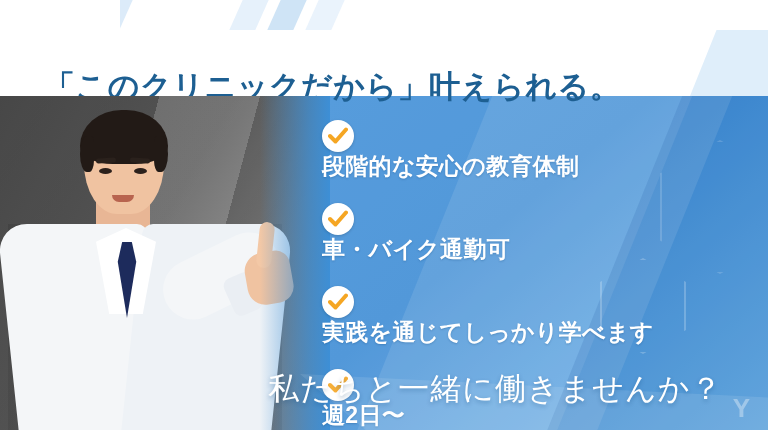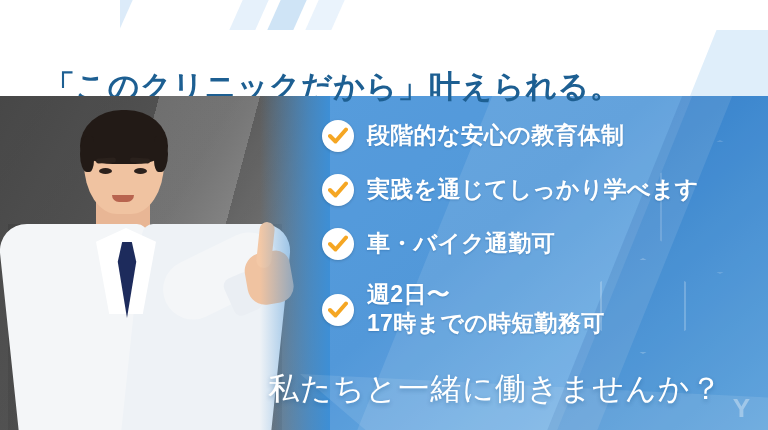--- a/index.html
+++ b/index.html
@@ -325,22 +325,23 @@
 
   
   .bullets {
     position: absolute;
     left: 322px;
     top: 118px;
     width: 430px;
   }
   .bullet-row {
     display: flex;
-    align-items: center;
+    align-items: flex-start;
     margin-bottom: 20px;
+    flex-direction: column;
   }
   .check {
     flex: 0 0 auto;
     width: 32px;
     height: 32px;
     border-radius: 50%;
     background: #ffffff;
     position: relative;
     margin-right: 13px;
     margin-top: 2px;
@@ -455,30 +456,30 @@
       </span>
       <span class="bullet-text">段階的な安心の教育体制</span>
     </div>
 
     <div class="bullet-row">
       <span class="check">
         <svg width="20" height="18" viewBox="0 0 20 18" aria-hidden="true">
           <path d="M2 9 L7.5 14.5 L18 2.5" fill="none" stroke="#f5a623" stroke-width="4" stroke-linecap="round" stroke-linejoin="round"></path>
         </svg>
       </span>
-      <span class="bullet-text">実践を通じてしっかり学べます</span>
+      <span class="bullet-text">車・バイク通勤可</span>
     </div>
 
     <div class="bullet-row">
       <span class="check">
         <svg width="20" height="18" viewBox="0 0 20 18" aria-hidden="true">
           <path d="M2 9 L7.5 14.5 L18 2.5" fill="none" stroke="#f5a623" stroke-width="4" stroke-linecap="round" stroke-linejoin="round"></path>
         </svg>
       </span>
-      <span class="bullet-text">車・バイク通勤可</span>
+      <span class="bullet-text">実践を通じてしっかり学べます</span>
     </div>
 
     <div class="bullet-row">
       <span class="check">
         <svg width="20" height="18" viewBox="0 0 20 18" aria-hidden="true">
           <path d="M2 9 L7.5 14.5 L18 2.5" fill="none" stroke="#f5a623" stroke-width="4" stroke-linecap="round" stroke-linejoin="round"></path>
         </svg>
       </span>
       <span class="bullet-text">週2日〜
 17時までの時短勤務可</span>

